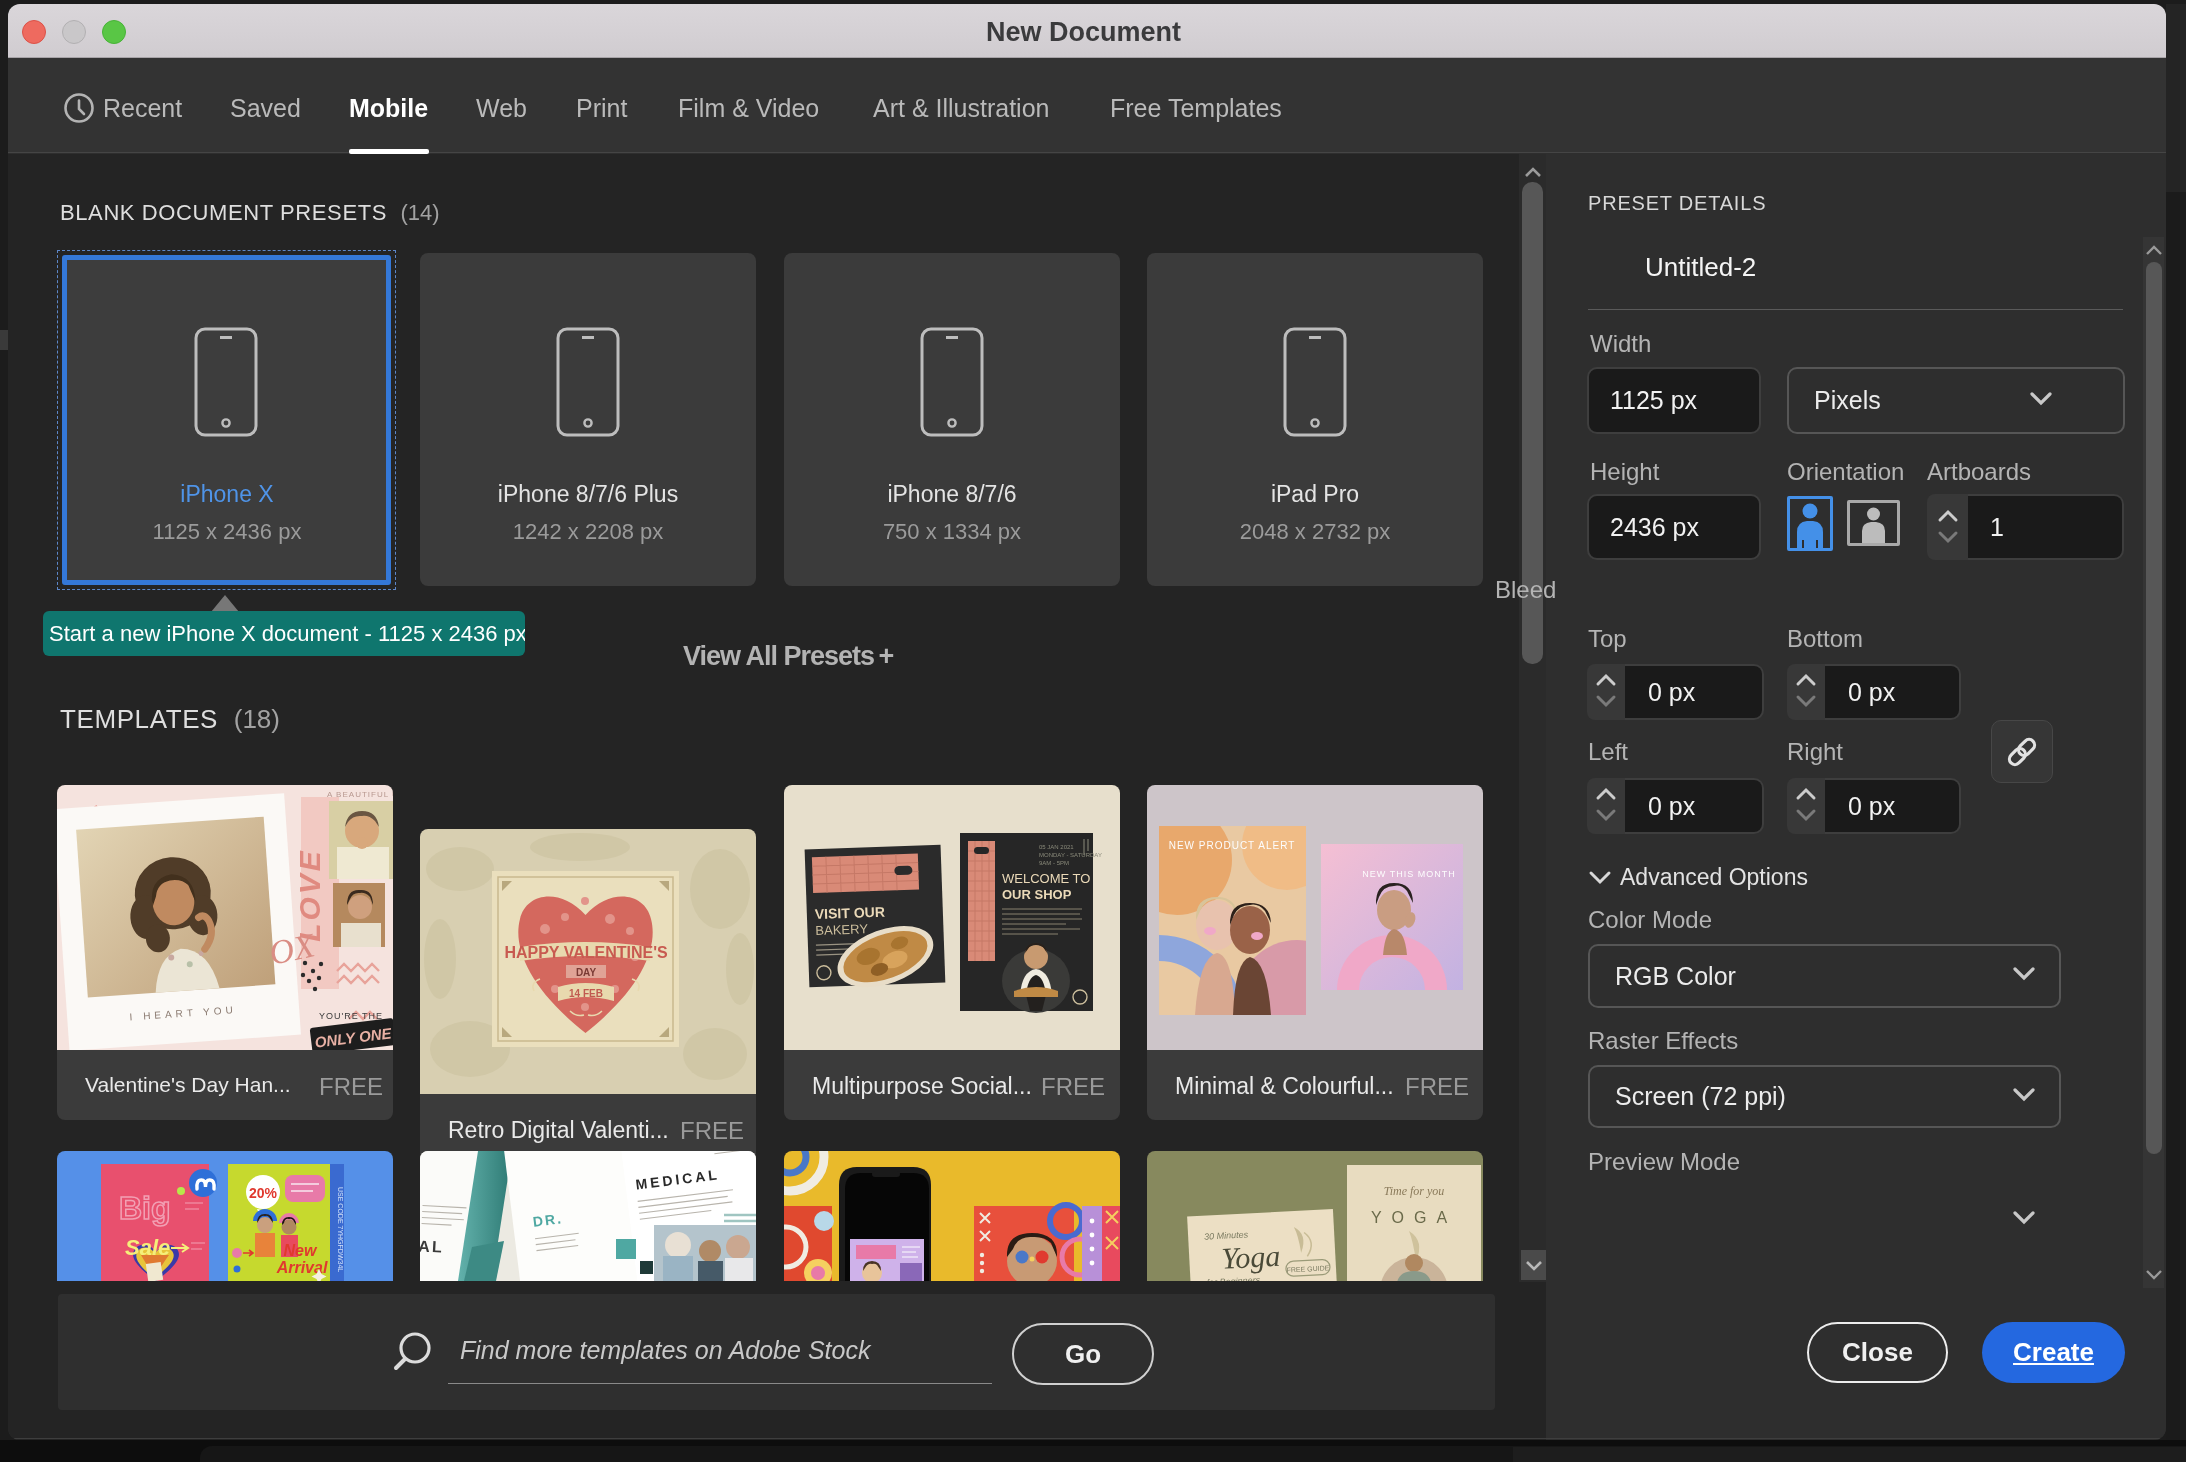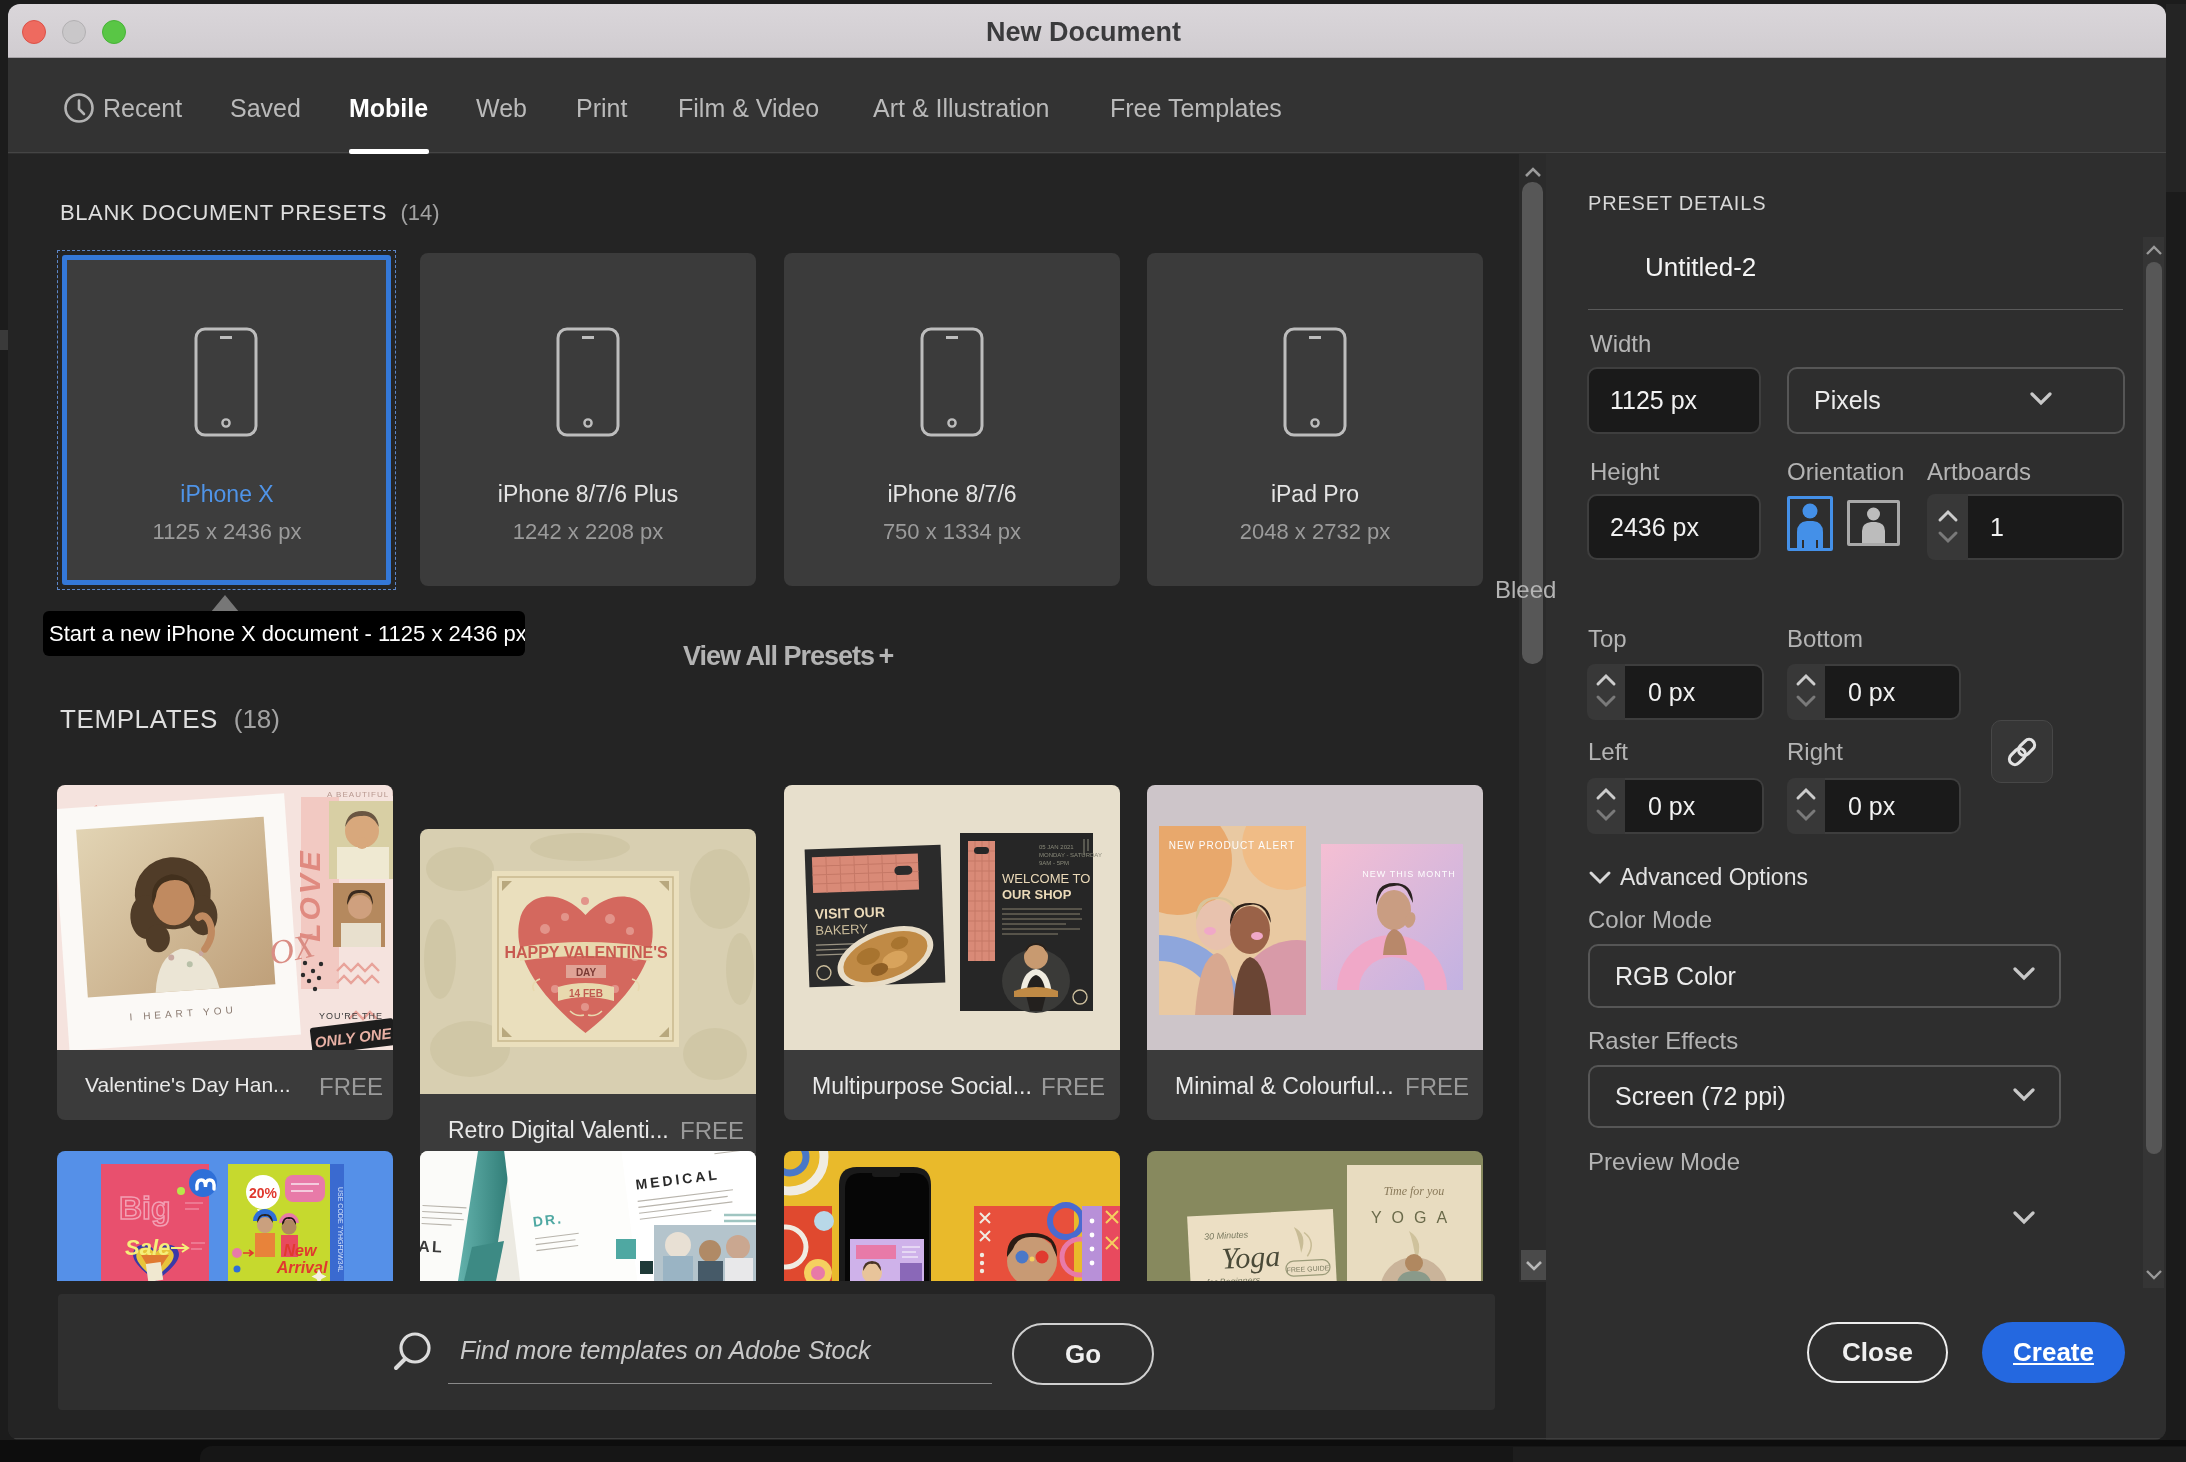--- a/index.html
+++ b/index.html
@@ -92,21 +92,21 @@
   <div class="abs" style="left:62px;top:481px;width:330px;text-align:center;color:#4f94e8;font-size:23px;">iPhone X</div>
   <div class="abs" style="left:62px;top:519px;width:330px;text-align:center;color:#9b9b9b;font-size:22px;">1125 x 2436 px</div>
   <div class="abs" style="left:420px;top:481px;width:336px;text-align:center;color:#e4e4e4;font-size:23px;">iPhone 8/7/6 Plus</div>
   <div class="abs" style="left:420px;top:519px;width:336px;text-align:center;color:#9b9b9b;font-size:22px;">1242 x 2208 px</div>
   <div class="abs" style="left:784px;top:481px;width:336px;text-align:center;color:#e4e4e4;font-size:23px;">iPhone 8/7/6</div>
   <div class="abs" style="left:784px;top:519px;width:336px;text-align:center;color:#9b9b9b;font-size:22px;">750 x 1334 px</div>
   <div class="abs" style="left:1147px;top:481px;width:336px;text-align:center;color:#e4e4e4;font-size:23px;">iPad Pro</div>
   <div class="abs" style="left:1147px;top:519px;width:336px;text-align:center;color:#9b9b9b;font-size:22px;">2048 x 2732 px</div>
 
   <div class="abs" style="left:211px;top:595px;width:0;height:0;border-left:14px solid transparent;border-right:14px solid transparent;border-bottom:17px solid #777777;"></div>
-  <div class="abs" style="left:43px;top:611px;width:482px;height:45px;background:#000000;border-radius:6px;color:#ffffff;font-size:22px;line-height:45px;padding-left:6px;white-space:nowrap;overflow:hidden;">Start a new iPhone X document - 1125 x 2436 px</div>
+  <div class="abs" style="left:43px;top:611px;width:482px;height:45px;background:#0f766e;border-radius:6px;color:#ffffff;font-size:22px;line-height:45px;padding-left:6px;white-space:nowrap;overflow:hidden;">Start a new iPhone X document - 1125 x 2436 px</div>
 
   <div class="abs" style="left:683px;top:641px;color:#b3b3b3;font-size:27px;font-weight:bold;letter-spacing:-1px;">View All Presets +</div>
 
   <div class="abs" style="left:60px;top:704px;font-size:26px;color:#dedede;letter-spacing:0.6px;">TEMPLATES&nbsp; <span style="color:#a2a2a2;letter-spacing:0;">(18)</span></div>
 
   <div class="abs" style="left:57px;top:785px;width:336px;height:335px;border-radius:8px;overflow:hidden;">
     <svg class="abs" style="left:0;top:0;" width="336" height="265" viewBox="0 0 336 265">
       <rect width="336" height="265" fill="#f5e3de"></rect>
       <g transform="rotate(-35 30 45)" fill="#e89b90">
         <rect x="8" y="30" width="44" height="7"></rect>

